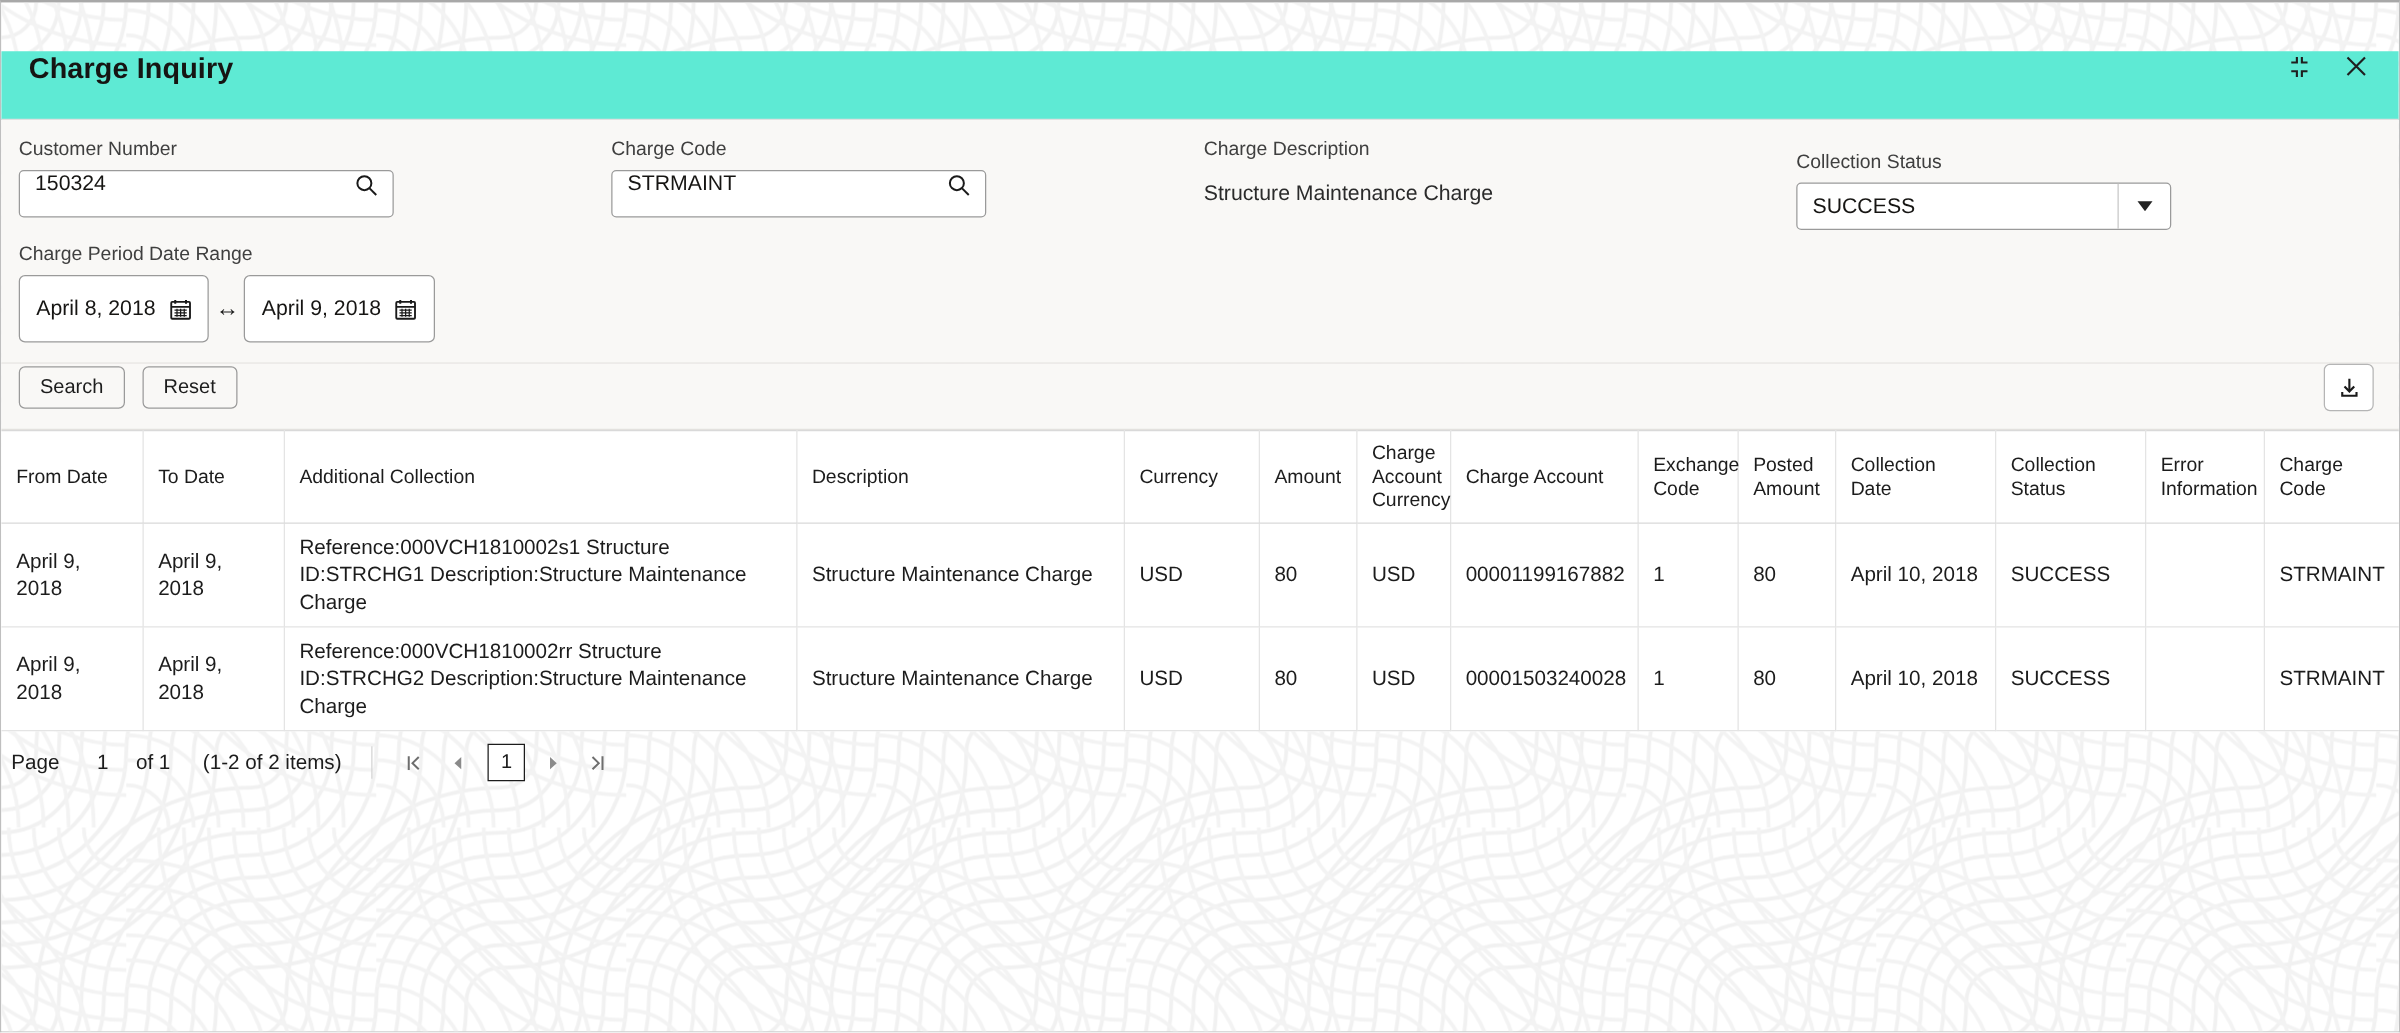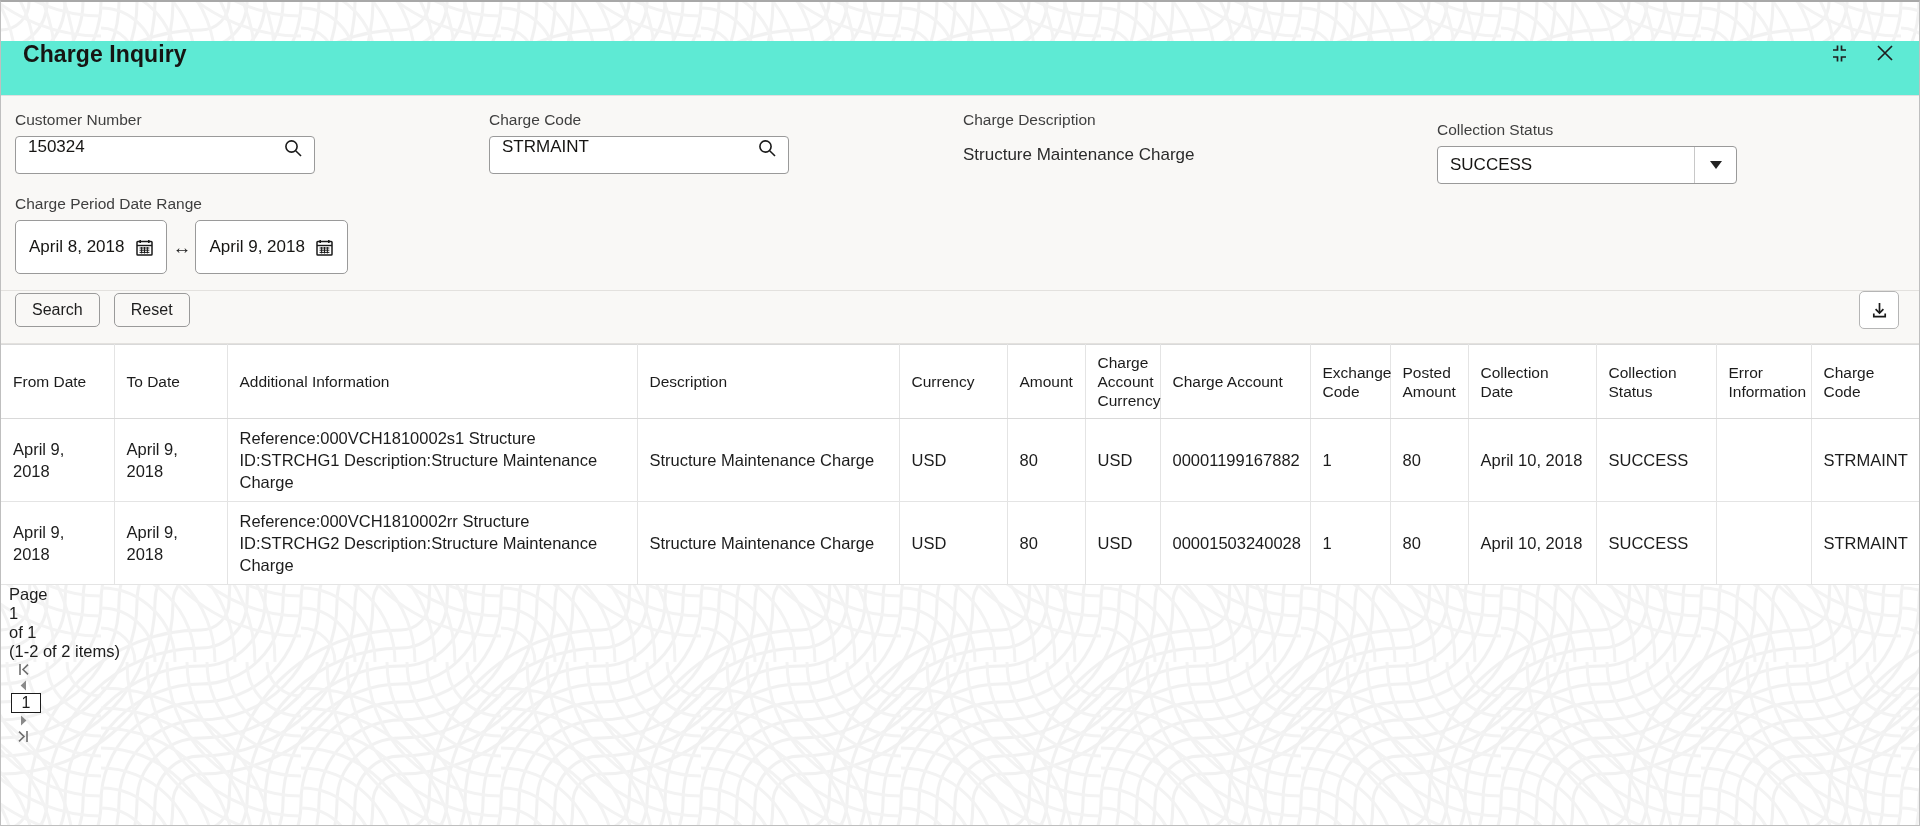--- a/index.html
+++ b/index.html
@@ -247,25 +247,25 @@
     color: #1c1c1c;
   }
   td.addl { line-height: 23px; padding-top: 9px; padding-bottom: 9px; }
 
   
   .pagination {
     position: relative;
     z-index: 3;
     height: 50px;
     display: flex;
+    align-items: center;
     padding-left: 8px;
     font-size: 16.5px;
     color: #1c1c1c;
     background: transparent;
-    flex-direction: column;
   }
   .pg-label { margin-right: 30px; }
   .pg-cur { margin-right: 22px; }
   .pg-of { margin-right: 26px; }
   .pg-items { margin-right: 24px; }
   .pg-sep {
     width: 1px; height: 26px;
     background: #d4d4d4;
     margin: 0 18px 0 0;
   }
@@ -475,21 +475,21 @@
         <col style="width:78px">
           <col style="width:128px">
           <col style="width:120px">
         <col style="width:95px">
           <col style="width:110px">
       </colgroup>
       <thead>
         <tr>
           <th>From Date</th>
           <th>To Date</th>
-          <th>Additional Information</th>
+          <th>Additional Collection</th>
           <th>Description</th>
           <th>Currency</th>
           <th>Amount</th>
           <th>Charge Account Currency</th>
           <th>Charge Account</th>
           <th>Exchange Code</th>
           <th>Posted Amount</th>
           <th>Collection Date</th>
           <th>Collection Status</th>
           <th>Error Information</th>

